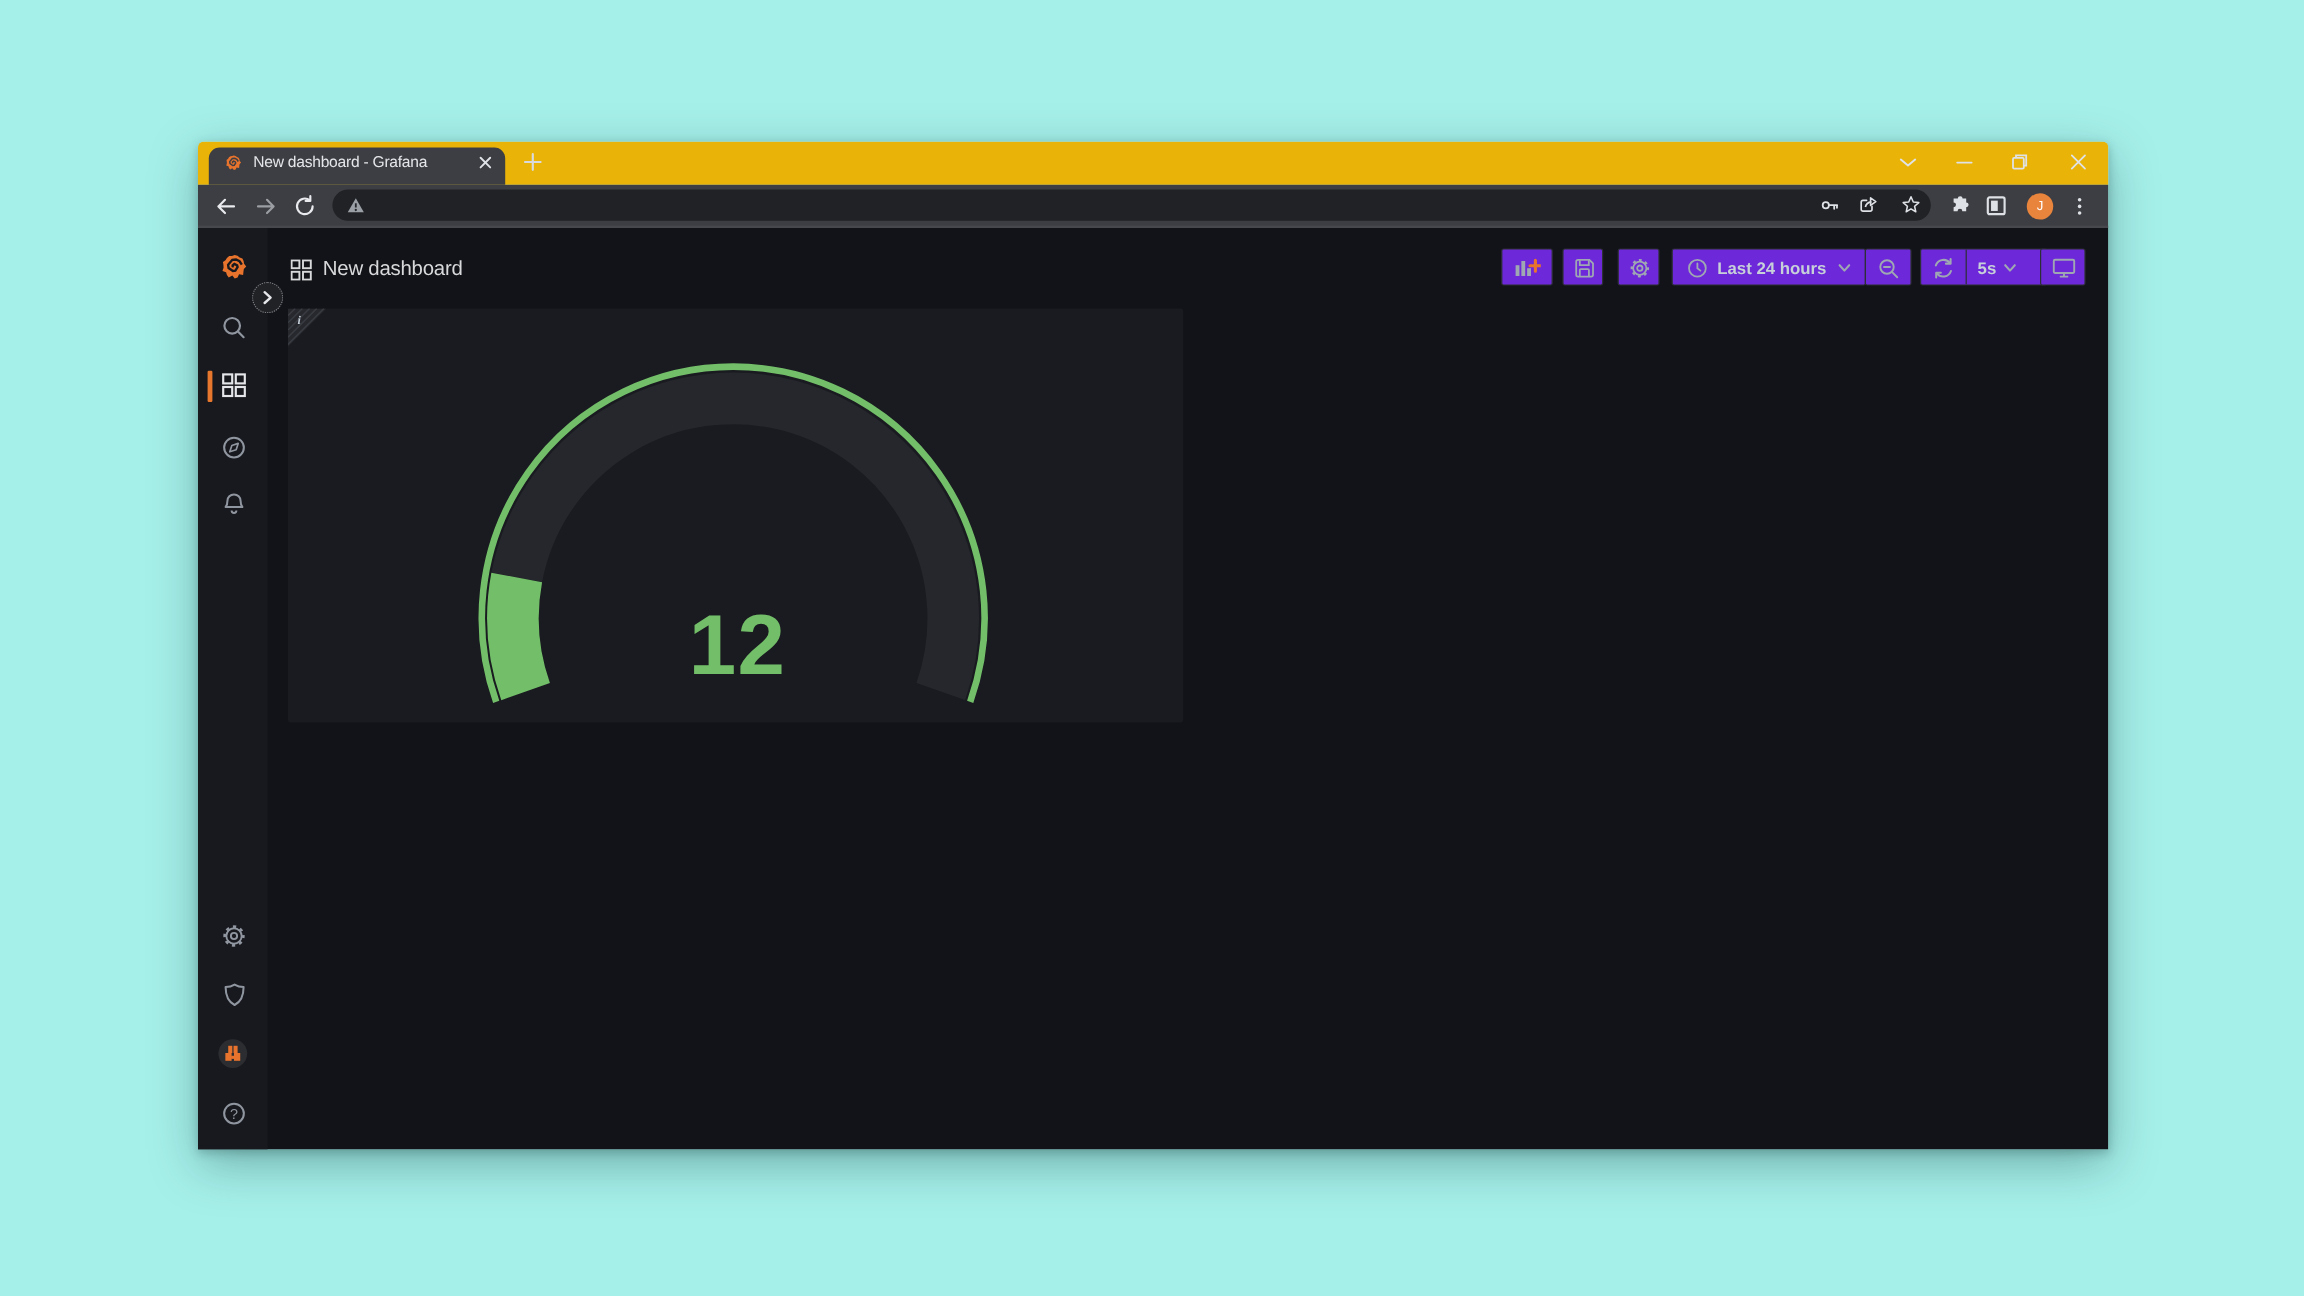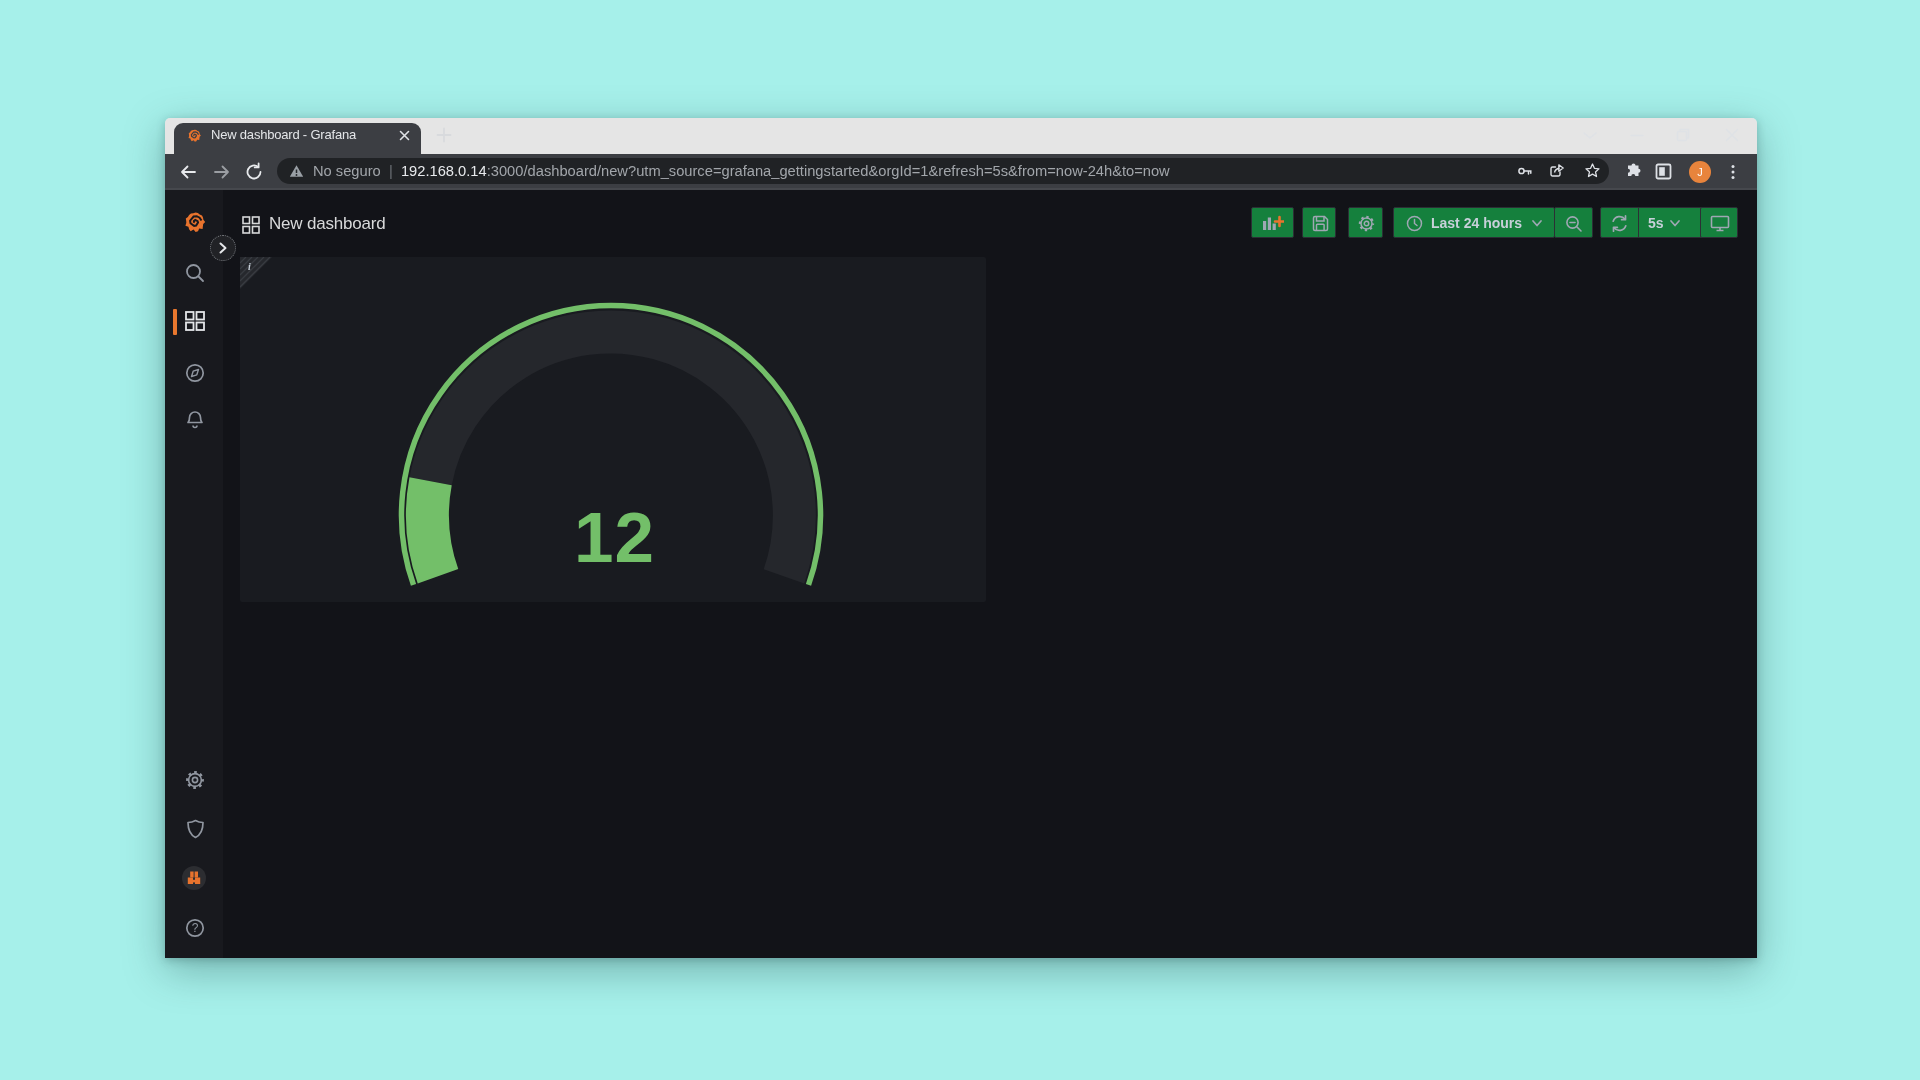--- a/index.html
+++ b/index.html
@@ -1,34 +1,34 @@
 <!DOCTYPE html>
 <html><head>
 <meta charset="utf-8">
 <style>
   * { margin:0; padding:0; box-sizing:border-box; }
   html,body { width:1920px; height:1080px; overflow:hidden; }
   body { background:#a6f0ea; font-family:"Liberation Sans", sans-serif; }
   .window { position:absolute; left:165px; top:118px; width:1592px; height:840px;
             border-radius:5px 5px 0 0; overflow:hidden;
             box-shadow:0 12px 40px rgba(20,60,60,0.35), 0 2px 8px rgba(20,60,60,0.25); }
-  .tabstrip { position:absolute; left:0; top:0; width:100%; height:36px; background:#e5e5e5; }
+  .tabstrip { position:absolute; left:0; top:0; width:100%; height:36px; background:#eab308; }
   .tab { position:absolute; left:9px; top:5px; width:247px; height:31px; background:#3c3e43;
          border-radius:9px 9px 0 0; }
   .tab .title { position:absolute; left:37px; top:4px; font-size:13px; color:#e4e6e9; letter-spacing:-0.2px; }
   .toolbar { position:absolute; left:0; top:36px; width:100%; height:36px; background:#3c3e43; }
   .toolbar::after { content:""; position:absolute; left:0; bottom:0; width:100%; height:2px; background:#46484d; }
   .addressbar { position:absolute; left:112px; top:4px; width:1332px; height:26px; border-radius:13px;
                 background:#202225; }
   .addr-text { position:absolute; left:36px; top:4.5px; font-size:14.7px; color:#a2a6ab; white-space:nowrap; }
   .app { position:absolute; left:0; top:72px; width:100%; height:768px; background:#121318; }
   .sidebar { position:absolute; left:0; top:0; width:58px; height:100%; background:#18191e; }
   .sb-orange-bar { position:absolute; left:8px; top:119px; width:4px; height:26px; background:#e8772e; border-radius:1px; }
   .gf-header-title { position:absolute; left:104px; top:24px; font-size:17px; color:#d8d9da; letter-spacing:-0.2px; }
-  .gbtn { position:absolute; top:17px; height:31px; background:#15803d; border:1px solid #2c2f35; border-radius:2px; }
+  .gbtn { position:absolute; top:17px; height:31px; background:#6d28d9; border:1px solid #2c2f35; border-radius:2px; }
   .gbtn-text { color:#c7d0d9; font-size:14px; font-weight:bold; }
   .panel { position:absolute; left:75px; top:67px; width:746px; height:345px; background:#191b20; border-radius:2px; }
   .panel-title { position:absolute; left:0; top:9px; width:100%; text-align:center; font-size:14.5px; color:#d8d9da; font-weight:bold; letter-spacing:-0.4px; }
   svg { display:block; }
   .abs { position:absolute; }
 </style>
 </head>
 <body>
 <div class="window">
 
@@ -78,21 +78,20 @@
       <path d="M17.5 11 A6.5 6.5 0 1 1 15.2 6" stroke="#e8eaed" stroke-width="1.8" fill="none" stroke-linecap="round"></path>
       <path d="M15.6 2.5 V6.4 H11.7" stroke="#e8eaed" stroke-width="1.8" fill="none" stroke-linecap="round" stroke-linejoin="round"></path>
     </svg>
     <div class="addressbar">
 
       <svg class="abs" style="left:12px; top:6px;" width="15" height="14" viewBox="0 0 15 14">
         <path d="M7.5 1.2 L14.2 12.8 H0.8 Z" fill="#9aa0a6" stroke-linejoin="round"></path>
         <path d="M7.5 5.4 V9" stroke="#26282c" stroke-width="1.5"></path>
         <circle cx="7.5" cy="11" r="0.95" fill="#26282c"></circle>
       </svg>
-      <div class="addr-text">No seguro&nbsp;&nbsp;<span style="color:#6b6f75;">|</span>&nbsp;&nbsp;<span style="color:#e8eaed;">192.168.0.14</span>:3000/dashboard/new?utm_source=grafana_gettingstarted&amp;orgId=1&amp;refresh=5s&amp;from=now-24h&amp;to=now</div>
 
       <svg class="abs" style="left:1240px; top:5px;" width="16" height="16" viewBox="0 0 16 16">
         <circle cx="4.5" cy="8" r="2.6" stroke="#dee1e6" stroke-width="1.5" fill="none"></circle>
         <path d="M7 8 H14 M11.5 8 V11 M13.8 8 V10.2" stroke="#dee1e6" stroke-width="1.5" fill="none" stroke-linecap="round"></path>
       </svg>
 
       <svg class="abs" style="left:1271px; top:4px;" width="17" height="17" viewBox="0 0 17 17">
         <path d="M7.5 5 H4.5 A1.5 1.5 0 0 0 3 6.5 V12.5 A1.5 1.5 0 0 0 4.5 14 H10.5 A1.5 1.5 0 0 0 12 12.5 V10" stroke="#dee1e6" stroke-width="1.4" fill="none" stroke-linecap="round"></path>
         <path d="M6.5 10.5 C7 8 9 6.5 11.5 6.2" stroke="#dee1e6" stroke-width="1.4" fill="none"></path>
         <path d="M10.8 2.8 L15.2 6 L10.8 9.2 Z" fill="none" stroke="#dee1e6" stroke-width="1.3" stroke-linejoin="round"></path>

